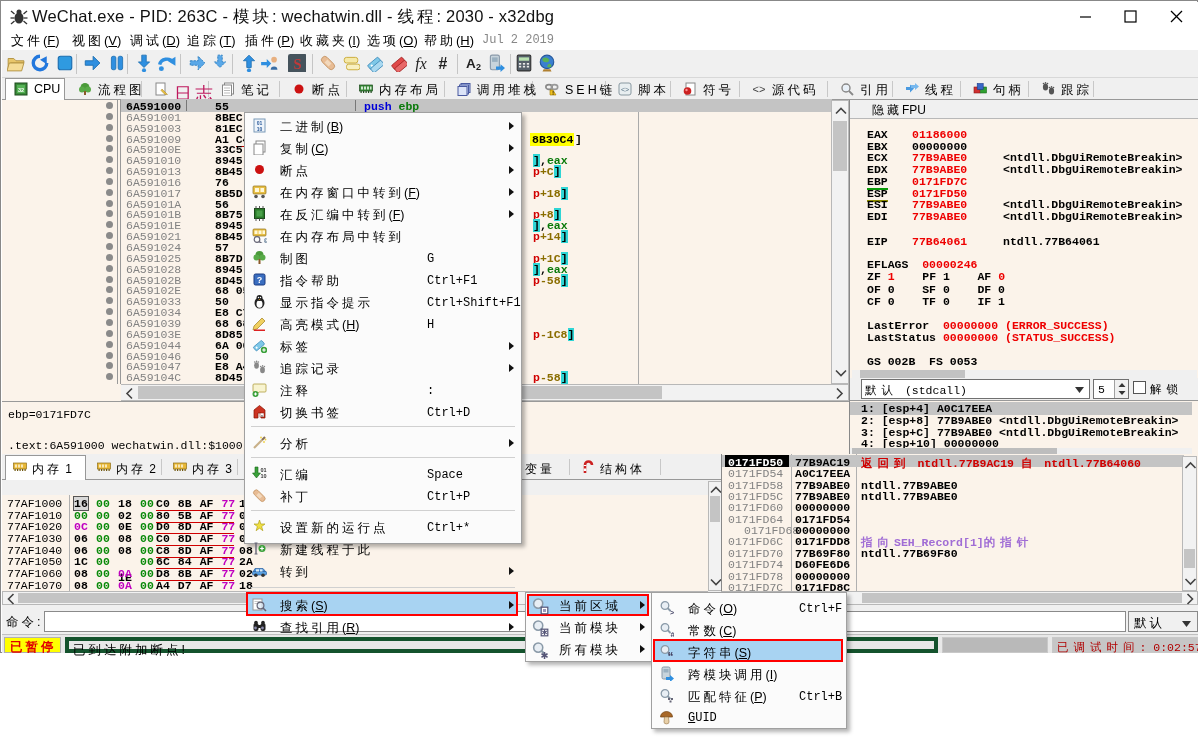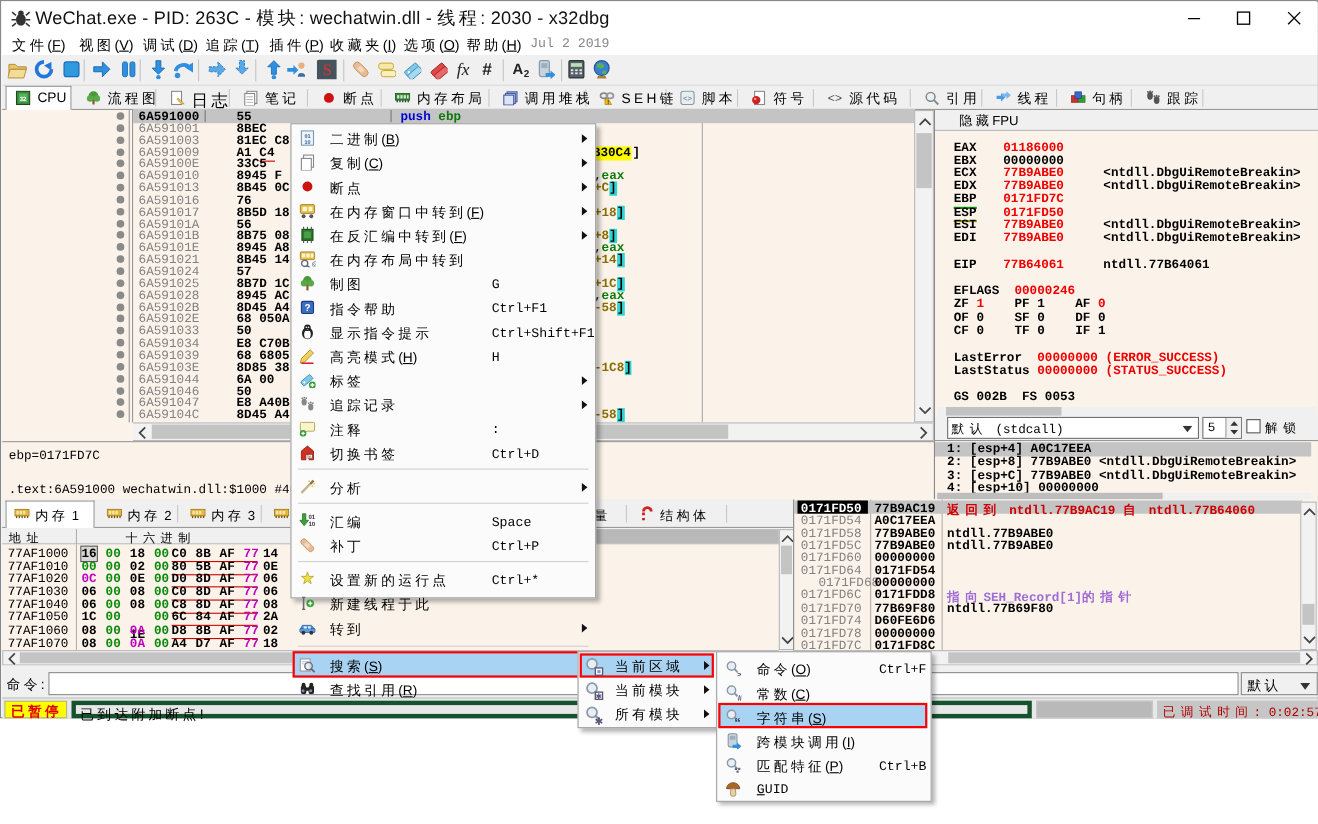--- a/index.html
+++ b/index.html
@@ -174,21 +174,21 @@
         <circle cx="4" cy="7.5" r="3" fill="#58aa48"></circle>
         <circle cx="10" cy="7.5" r="3" fill="#58aa48"></circle>
         <rect x="6" y="9" width="2" height="4" fill="#8a5a2a"></rect>
       </svg>
 <div class="ab" style="left:96px;top:4px;font-size:12.5px;color:#000"><span class="k">流程图</span></div>
 <div class="ab" style="left:206px;top:3px;width:1px;height:16px;background:#c8c8c8"></div>
 <svg class="ab" style="left:152px;top:4px" width="14" height="14" viewBox="0 0 14 14">
         <rect x="2" y="1" width="9" height="12" fill="#fff" stroke="#888"></rect>
         <path d="M8 7 l4 4 1.5 1.5 -2.5 0 -4 -4 z" fill="#e8c040" stroke="#a88020" stroke-width="0.5"></path>
       </svg>
-<div class="ab" style="left:172px;top:4px;font-size:15px;color:#000000"><span class="k">日志</span></div>
+<div class="ab" style="left:172px;top:4px;font-size:18px;color:#be185d"><span class="k">日志</span></div>
 <div class="ab" style="left:277px;top:3px;width:1px;height:16px;background:#c8c8c8"></div>
 <svg class="ab" style="left:219px;top:4px" width="14" height="14" viewBox="0 0 14 14">
         <rect x="3.5" y="1" width="9" height="11" fill="#fff" stroke="#888"></rect>
         <rect x="1.5" y="3" width="9" height="11" fill="#fff" stroke="#888"></rect>
         <g stroke="#aaa" stroke-width="0.8">
           <line x1="3" y1="6" x2="9" y2="6"></line>
           <line x1="3" y1="8.5" x2="9" y2="8.5"></line>
           <line x1="3" y1="11" x2="9" y2="11"></line>
         </g>
       </svg>
@@ -595,26 +595,20 @@
           </g>
         </svg>
 <div class="ab" style="left:493px;top:7px;font-size:12px"><span class="k">局部变量</span></div>
 <div class="ab" style="left:658px;top:5px;width:1px;height:16px;background:#c8c8c8"></div>
 <svg class="ab" style="left:579px;top:6px" width="14" height="14" viewBox="0 0 14 14">
           <path d="M4 13 v-8 a3.5 3.5 0 0 1 7 0" fill="none" stroke="#cc2222" stroke-width="2.6"></path>
           <path d="M4 11 v-6" stroke="#fff" stroke-width="2.6" stroke-dasharray="2.5 2.5"></path>
         </svg>
 <div class="ab" style="left:598px;top:7px;font-size:12px"><span class="k">结构体</span></div>
 </div>
-<div class="ab" style="left:0;top:27px;width:719px;height:14px;background:#f0f0f0;border-bottom:1px solid #b0b0b0">
-<div class="ab mn" style="left:6px;top:1px;font-size:11px"><span class="mk">地址</span></div>
-<div class="ab mn" style="left:112px;top:1px;font-size:11px"><span class="mk">十六进制</span></div>
-<div class="ab" style="left:530px;top:0;width:177px;height:13px;background:#b9b9b9"></div>
-<div class="ab" style="left:67px;top:0;width:1px;height:14px;background:#b0b0b0"></div>
-</div>
 <div class="ab" style="left:0;top:41px;width:706px;height:96px;background:#fbf3ea">
 <div class="ab" style="left:67px;top:0;width:1px;height:96px;background:#b0b0b0"></div>
 <div class="ab mono" style="left:5px;top:2px;font-weight:normal">77AF1000</div>
 <div class="ab mono" style="left:72px;top:2px;color:#000;background:#d8d8d8;outline:1px solid #555;">16</div>
 <div class="ab mono" style="left:94px;top:2px;color:#0a8a0a;">00</div>
 <div class="ab mono" style="left:116px;top:2px;color:#000;">18</div>
 <div class="ab mono" style="left:138px;top:2px;color:#0a8a0a;">00</div>
 <div class="ab mono" style="left:154px;top:2px;color:#000;border-bottom:1.5px solid #d00000;width:78px"><span style="margin-right:8px">C0</span><span style="margin-right:8px">8B</span><span style="margin-right:8px">AF</span><span style="color:#c000c0">77</span></div>
 <div class="ab mono" style="left:237px;top:2px;color:#000">14</div>
 <div class="ab mono" style="left:5px;top:14px;font-weight:normal">77AF1010</div>
@@ -761,21 +755,21 @@
       </div>
 <div class="ab" style="left:63px;top:2px;width:873px;height:16px;border:4px solid #14532d">
         <div class="ab" style="left:4px;top:1px;font-size:12.5px;color:#000"><span class="k">已到达附加断点</span>!</div>
       </div>
 <div class="ab" style="left:940px;top:2px;width:106px;height:16px;border:1px solid #c8c8c8;background:#b9b9b9"></div>
 <div class="ab" style="left:1050px;top:2px;width:146px;height:16px;border:1px solid #c8c8c8;background:#c6c6c6">
         <div class="ab mn" style="left:4px;top:2px;font-size:11.5px;color:#b00000"><span class="mk">已调试时间</span>: 0:02:57:06</div>
       </div>
 </div>
 </div>
-<div class="ab" style="left:264px;top:112px;width:278px;height:432px;background:#fbfbfb;border:1px solid #a0a0a0;box-shadow:3px 3px 4px rgba(0,0,0,0.3);z-index:10">
+<div class="ab" style="left:244px;top:112px;width:278px;height:432px;background:#fbfbfb;border:1px solid #a0a0a0;box-shadow:3px 3px 4px rgba(0,0,0,0.3);z-index:10">
 <svg class="ab" style="left:7px;top:5px" width="15" height="15" viewBox="0 0 15 15">
       <rect x="2" y="1" width="11" height="13" fill="#eef4fa" stroke="#7a9ab8"></rect>
       <text x="7.5" y="7" font-size="5" font-weight="bold" fill="#2a5a9a" text-anchor="middle">01</text>
       <text x="7.5" y="12.5" font-size="5" font-weight="bold" fill="#2a5a9a" text-anchor="middle">10</text>
     </svg>
 <div class="ab" style="left:35px;top:6px;font-size:12.5px;color:#000"><span class="k">二进制</span>(<u>B</u>)</div>
 <svg class="ab" style="left:263px;top:8px" width="8" height="10">
       <path d="M1 1 v8 l5 -4 z" fill="#111"></path>
     </svg>
 <svg class="ab" style="left:7px;top:27px" width="15" height="15" viewBox="0 0 15 15">

